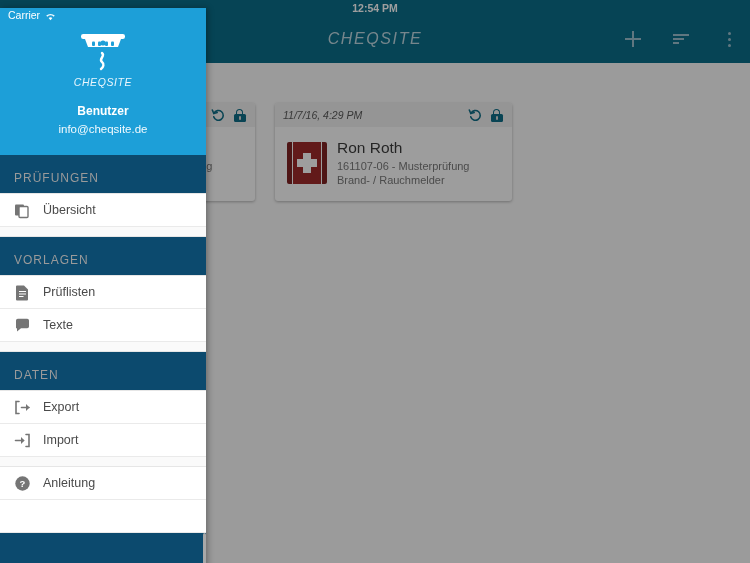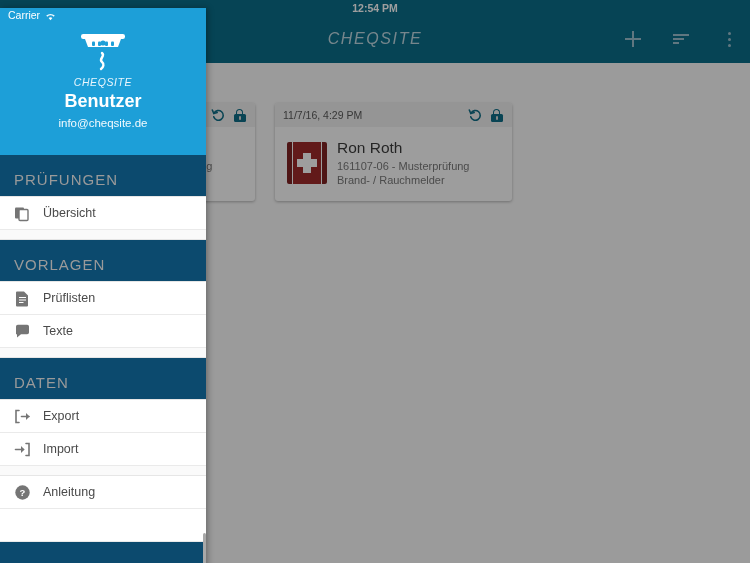--- a/index.html
+++ b/index.html
@@ -60,21 +60,21 @@
   .content-area { position: absolute; top: 63px; left: 0; right: 0; bottom: 0; background: #fafafa; }
 
   .cards-row { position: absolute; top: 40px; left: 18px; right: 0; display: flex; gap: 20px; }
 
   .card {
     width: 237px; background: #fdfdfd; border-radius: 3px;
     box-shadow: 0 1px 3px rgba(0,0,0,.28); overflow: hidden;
   }
   .card-head {
     height: 24px; background: #f0f0f0; display: flex; align-items: center;
-    padding: 0 8px; gap: 6px;
+    padding: 0 8px; gap: 6px; font-style: italic;
   }
   .card-date { font-size: 10.5px; color: #5a5a5a; flex: 1; white-space: nowrap; }
   .head-ico { width: 15px; height: 15px; position: relative; cursor: pointer; }
 
   
   .ico-restore svg { width: 15px; height: 15px; display: block; }
   
   .ico-lock .shackle {
     position: absolute; left: 4px; top: 1px; width: 7px; height: 6px;
     border: 1.7px solid #0f6f88; border-bottom: none; border-radius: 4px 4px 0 0;
@@ -111,26 +111,26 @@
     overflow: hidden;
   }
   .drawer-header {
     height: 147px; background: #1d9fd8; color: #ffffff;
     display: flex; flex-direction: column; align-items: center; justify-content: flex-start;
     position: relative;
   }
   .dh-status { position: absolute; top: 1px; left: 8px; font-size: 10.5px; display: flex; align-items: center; gap: 5px; }
   .logo-wrap { margin-top: 22px; width: 58px; height: 44px; position: relative; }
   .dh-brand { font-size: 10.5px; font-style: italic; letter-spacing: .6px; color: #eaf6fd; margin-top: 2px; }
-  .dh-name { font-size: 18px; font-weight: bold; margin-top: 3px; }
+  .dh-name { font-size: 12px; font-weight: bold; margin-top: 16px; }
   .dh-mail { font-size: 11.5px; margin-top: 5px; color: #f2fafe; }
 
   .drawer-list { position: absolute; top: 147px; left: 0; right: 0; bottom: 0; }
   .sec-label {
-    font-size: 15px; letter-spacing: 1px; color: #9a9a9a;
+    font-size: 12px; letter-spacing: 1px; color: #9a9a9a;
     padding: 16px 14px 8px 14px; border-bottom: 1px solid #e6e6e6;
   }
   .drawer-item {
     display: flex; align-items: center; gap: 12px;
     height: 33px; padding: 0 14px; border-bottom: 1px solid #eaeaea;
     cursor: pointer; background: #ffffff;
   }
   .drawer-item .label { font-size: 12.5px; color: #4a4a4a; }
   .gap-block { height: 10px; background: #fafafa; border-bottom: 1px solid #e6e6e6; }
 

